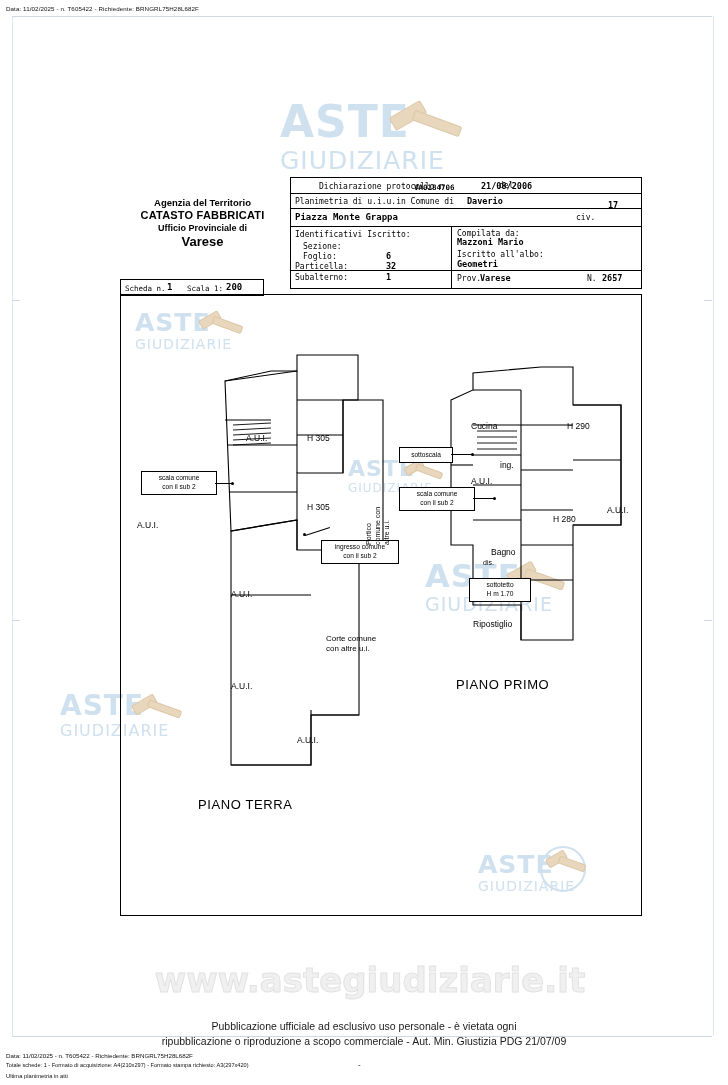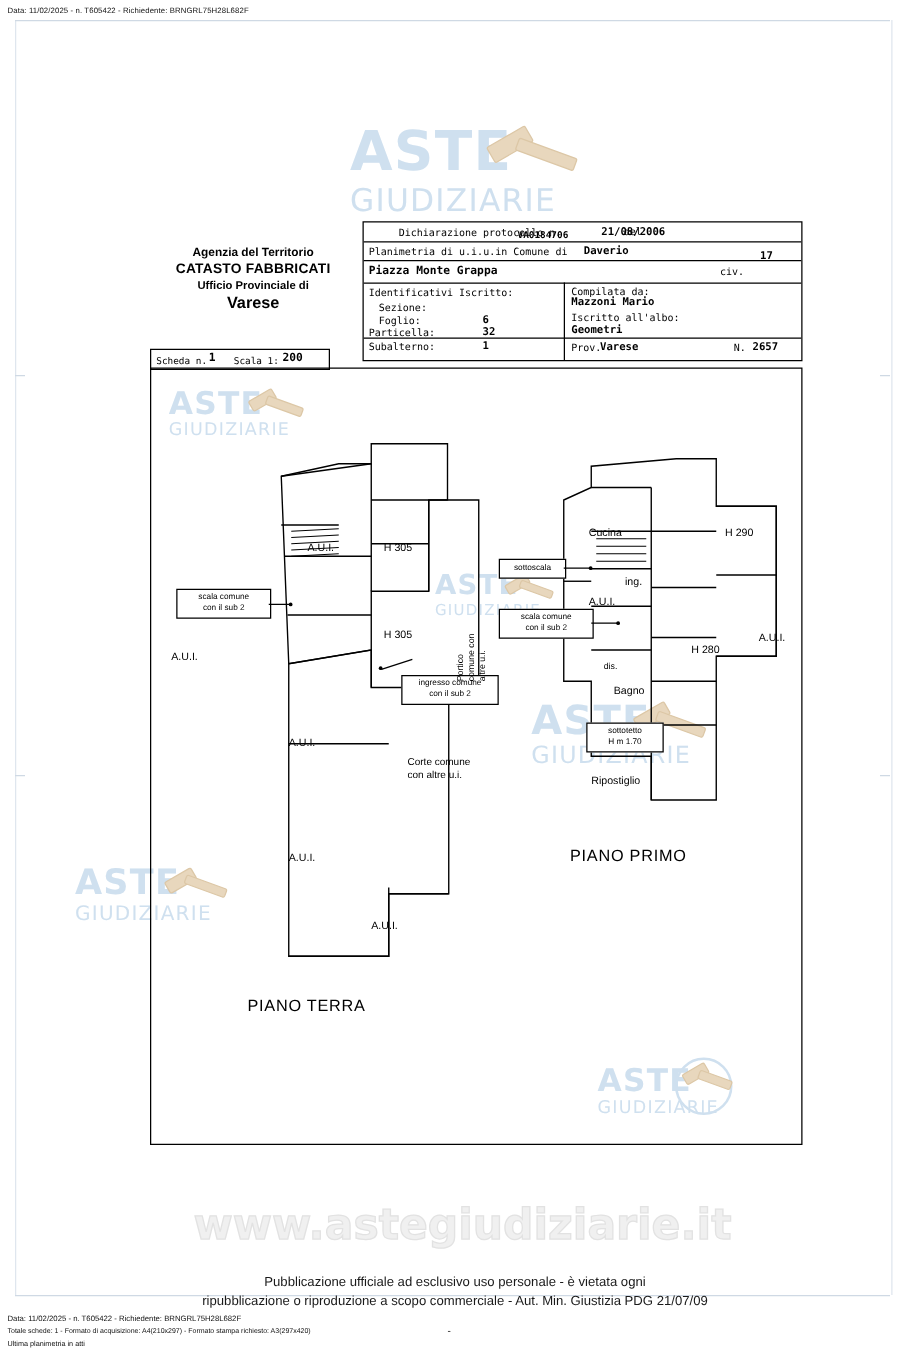--- a/index.html
+++ b/index.html
@@ -92,21 +92,21 @@
   }
   .scheda .t{position:absolute;font-family:"DejaVu Sans Mono","Liberation Mono",monospace;font-size:7.5px;}
   .scheda .v{position:absolute;font-family:"DejaVu Sans Mono","Liberation Mono",monospace;font-size:9px;font-weight:bold;}
 
   
   .frame{
     position:absolute;left:120px;top:294px;width:520px;height:620px;
     border:1px solid #000;background:transparent;
   }
   .txt{position:absolute;font-size:8.5px;font-family:"Liberation Sans", sans-serif;color:#000;white-space:nowrap;}
-  .txt.sm{font-size:7px;}
+  .txt.sm{font-size:7px;margin-top:29px;}
   .txt.big{font-size:12px;font-weight:normal;letter-spacing:.6px;}
   .box{position:absolute;border:1px solid #000;background:#fff;}
   .boxtxt{position:absolute;font-size:6.6px;line-height:8px;text-align:center;white-space:nowrap;}
   .vtxt{
     position:absolute;font-size:7px;line-height:8px;
     transform:rotate(-90deg);transform-origin:left top;white-space:nowrap;
   }
   .leader{position:absolute;background:#000;height:1px;}
   .dot{position:absolute;width:3px;height:3px;border-radius:50%;background:#000;}
 </style>
@@ -307,21 +307,21 @@
 
     <div class="txt" style="left:125px;top:138px;">A.U.I.</div>
     <div class="txt" style="left:186px;top:138px;">H 305</div>
     <div class="txt" style="left:186px;top:207px;">H 305</div>
     <div class="txt" style="left:16px;top:225px;">A.U.I.</div>
     <div class="txt" style="left:110px;top:294px;">A.U.I.</div>
     <div class="txt" style="left:110px;top:386px;">A.U.I.</div>
     <div class="txt" style="left:176px;top:440px;">A.U.I.</div>
 
     <div class="txt" style="left:350px;top:126px;">Cucina</div>
-    <div class="txt" style="left:435px;top:126px;padding-left:24px;">H 290</div>
+    <div class="txt" style="left:422px;top:126px;padding-left:24px;">H 290</div>
     <div class="txt" style="left:379px;top:165px;">ing.</div>
     <div class="txt" style="left:350px;top:181px;">A.U.I.</div>
     <div class="txt" style="left:432px;top:219px;">H 280</div>
     <div class="txt" style="left:486px;top:210px;">A.U.I.</div>
     <div class="txt sm" style="left:362px;top:235px;">dis.</div>
     <div class="txt" style="left:370px;top:252px;text-align:center;">Bagno</div>
     <div class="txt" style="left:352px;top:324px;">Ripostiglio</div>
 
     <div class="box" style="left:20px;top:176px;width:74px;height:22px;">
       <div class="boxtxt" style="left:0;top:2px;width:74px;">scala comune</div>

